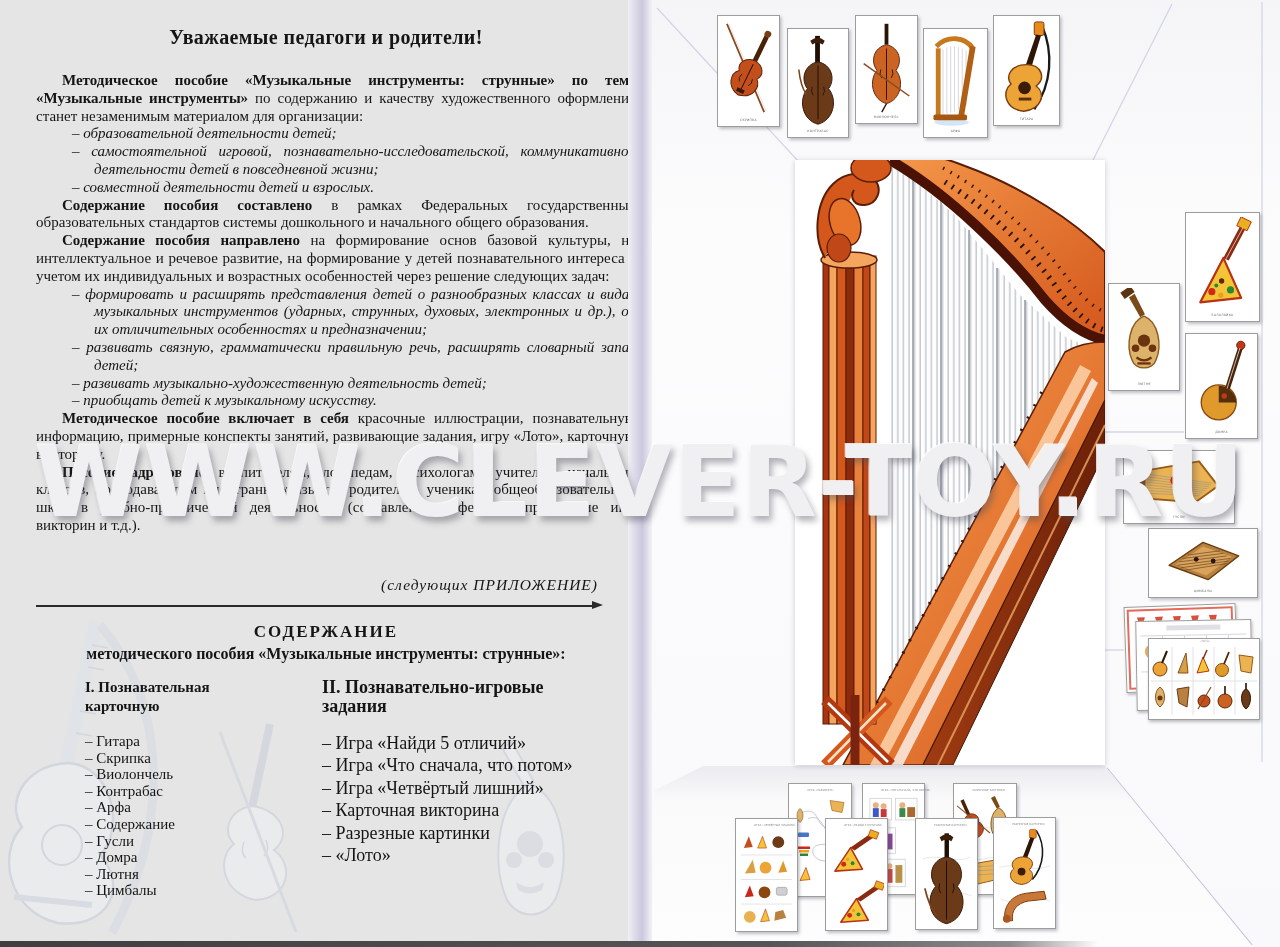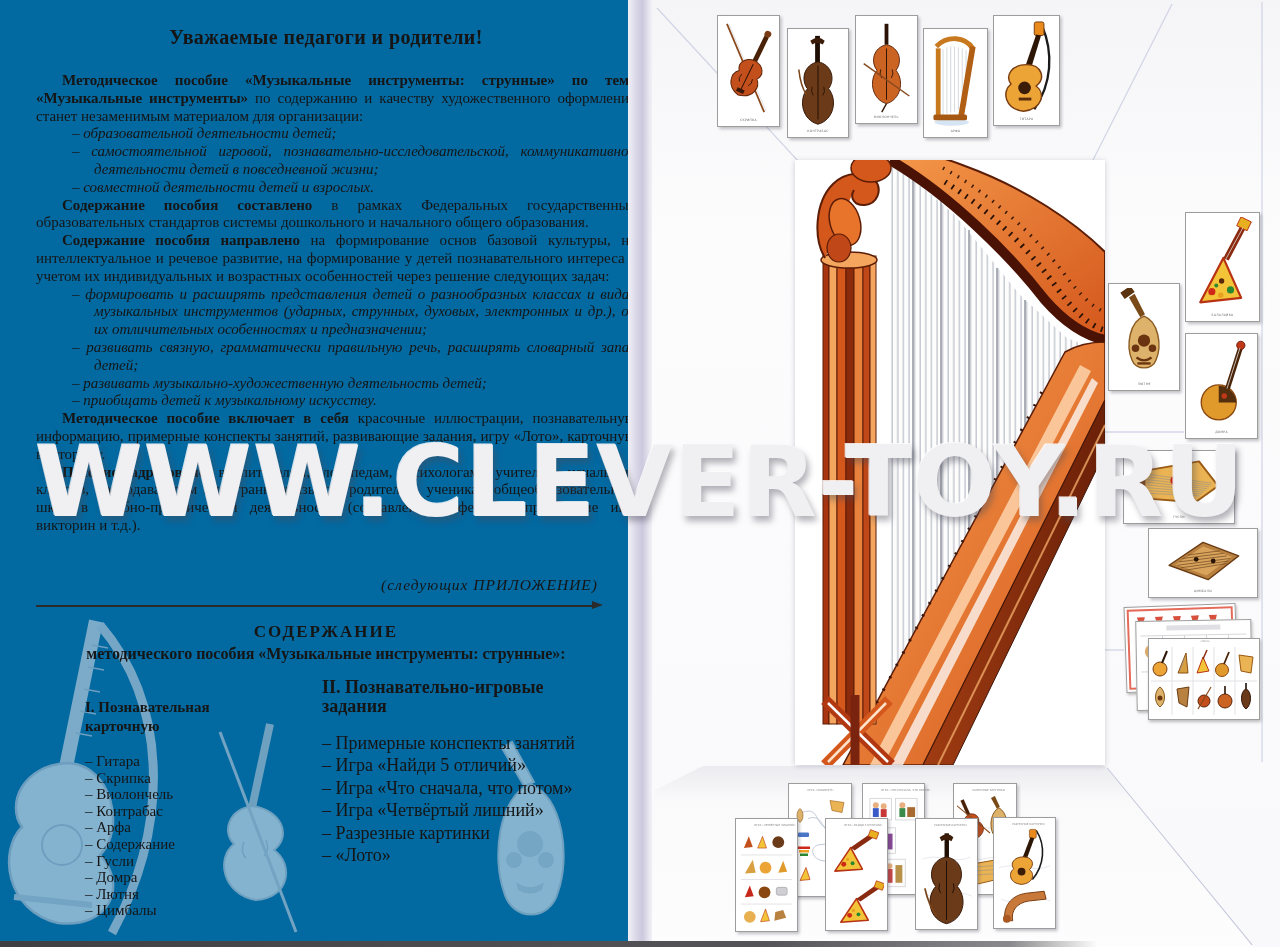--- a/index.html
+++ b/index.html
@@ -1,37 +1,37 @@
 <!DOCTYPE html>
 <html><head>
 <meta charset="utf-8">
 <style>
   html,body{margin:0;padding:0;}
   body{width:1280px;height:947px;position:relative;overflow:hidden;
        background:#fdfdfd;font-family:"Liberation Serif",serif;color:#151515;}
 
   
-  .left-page{position:absolute;left:0;top:0;width:633px;height:947px;background:#0369a1;}
+  .left-page{position:absolute;left:0;top:0;width:633px;height:947px;background:#e5e5e5;}
   .lp-heading{position:absolute;left:36px;top:26px;width:580px;text-align:center;
        font-size:20px;font-weight:bold;letter-spacing:.4px;}
   .lp-text{position:absolute;left:36px;top:72px;width:600px;
        font-size:15px;line-height:17.8px;text-align:justify;}
   .lp-text p{margin:0;text-indent:26px;}
   .b{font-weight:bold;}
   .bitem{font-style:italic;padding-left:58px;text-indent:-22px;}
   .appendix-note{position:absolute;left:36px;top:576px;width:562px;text-align:right;
        font-style:italic;font-size:15.5px;letter-spacing:1px;}
   .arrow-line{position:absolute;left:36px;top:605px;width:558px;height:1.6px;background:#2b2b2b;}
   .arrow-head{position:absolute;left:592px;top:601px;width:0;height:0;
        border-left:11px solid #2b2b2b;border-top:4.5px solid transparent;border-bottom:4.5px solid transparent;}
   .contents-title{position:absolute;left:36px;top:622px;width:580px;text-align:center;
        font-weight:bold;font-size:17px;letter-spacing:2px;}
   .contents-subtitle{position:absolute;left:20px;top:645px;width:612px;text-align:center;
        font-weight:bold;font-size:16px;}
-  .col1{position:absolute;left:85px;top:678px;width:200px;font-size:15px;margin-top:20px;}
+  .col1{position:absolute;left:85px;top:678px;width:200px;font-size:15px;}
   .col2{position:absolute;left:322px;top:678px;width:300px;font-size:18px;}
   .col-header{font-weight:bold;line-height:19px;}
   .col1 .col-items{margin-top:17px;line-height:16.6px;}
   .col2 .col-items{margin-top:16px;line-height:22.4px;}
 
   
   .sketch{position:absolute;opacity:.55;}
 
   
   .spine{position:absolute;left:628px;top:0;width:26px;height:947px;
@@ -152,24 +152,24 @@
       <div>– Лютня</div>
       <div>– Цимбалы</div>
     </div>
   </div>
   <div class="col2">
     <div class="col-header">
       <div>II. Познавательно-игровые</div>
       <div>задания</div>
     </div>
     <div class="col-items">
-      <div>– Примерные конспекты занятий</div>
       <div>– Игра «Найди 5 отличий»</div>
       <div>– Игра «Что сначала, что потом»</div>
       <div>– Игра «Четвёртый лишний»</div>
+      <div>– Карточная викторина</div>
       <div>– Разрезные картинки</div>
       <div>– «Лото»</div>
     </div>
   </div>
 </div>
 
 <div class="spine"></div>
 
 <div class="right-page">
 

